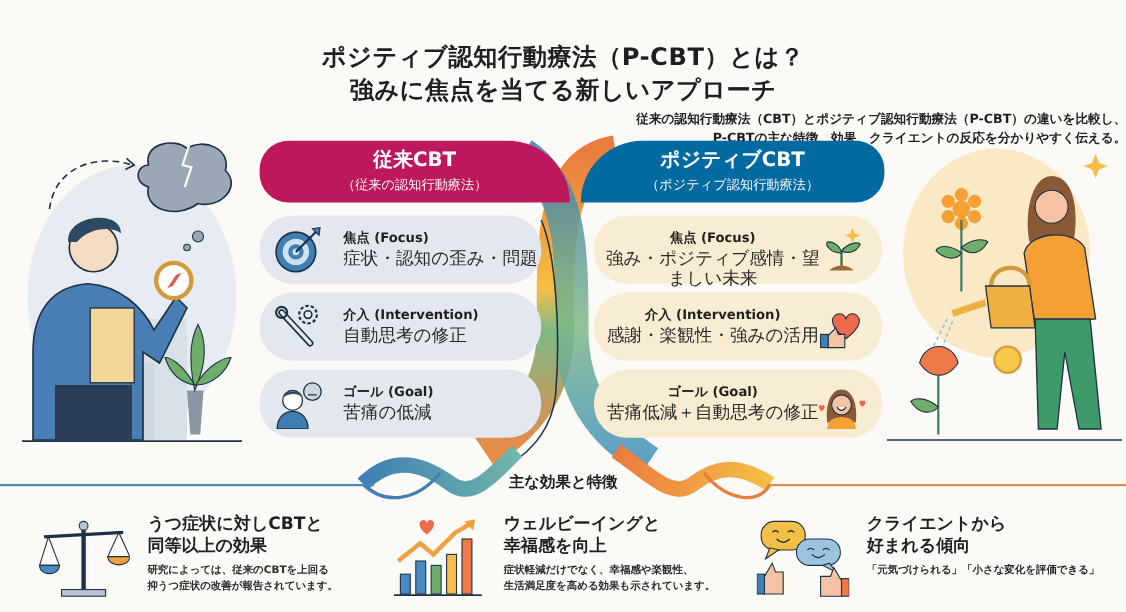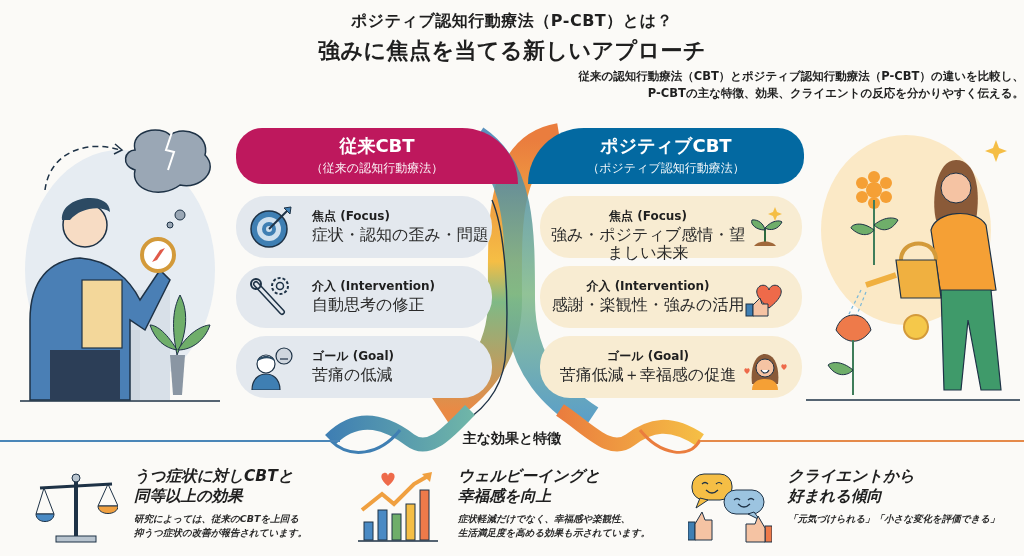--- a/index.html
+++ b/index.html
@@ -1,20 +1,20 @@
 <!DOCTYPE html>
 <html><head>
 <meta charset="utf-8">
 <style>
   * { box-sizing: border-box; margin: 0; padding: 0; }
   html, body { width: 1024px; height: 556px; overflow: hidden; background: #fbfaf7; }
   body { font-family: "DejaVu Sans", "Liberation Sans", sans-serif; color: #1f1f1f; position: relative; }
 
   .title-block { position: absolute; top: 6px; left: 0; width: 1024px; text-align: center; }
-  .title-1 { font-size: 16px; font-weight: bold; letter-spacing: 0.5px; line-height: 30px; }
+  .title-1 { font-size: 22px; font-weight: bold; letter-spacing: 0.5px; line-height: 30px; margin-top: 32px; }
   .title-2 { font-size: 22px; font-weight: bold; letter-spacing: 0.5px; line-height: 30px; }
   .subtitle { font-size: 11.5px; font-weight: bold; line-height: 17px; margin-top: 2px; text-align: right; }
 
   
   .ribbon-svg { position: absolute; left: 0; top: 0; width: 1024px; height: 556px; }
 
   
   .col-header { position: absolute; top: 128px; height: 56px; color: #fff; text-align: center; }
   .col-header.left { left: 236px; width: 282px; background: #be185d; border-radius: 28px 60px 0 28px; }
   .col-header.right { left: 528px; width: 276px; background: #0369a1; border-radius: 60px 28px 28px 0; }
@@ -32,21 +32,21 @@
   .card-text { position: absolute; top: 10px; }
   .card.left .card-text { left: 76px; text-align: left; }
   .card.right .card-text { left: 10px; width: 196px; text-align: center; }
   .card-title { font-size: 12px; font-weight: bold; line-height: 20px; }
   .card-desc { font-size: 16px; font-weight: normal; line-height: 18px; color: #2a2a2a; }
 
   .section-heading { position: absolute; top: 430px; left: 0; width: 1024px; text-align: center; font-size: 14px; font-weight: bold; }
   .divider-left { position: absolute; top: 440px; left: 0; width: 340px; height: 2px; background: #4a86b8; }
   .divider-right { position: absolute; top: 440px; left: 700px; width: 324px; height: 2px; background: #e58a4a; }
 
-  .feature { position: absolute; top: 466px; height: 86px; font-style: italic; }
+  .feature { position: absolute; top: 466px; height: 86px; }
   .feature .f-icon { position: absolute; left: 0; top: 4px; width: 84px; height: 76px; }
   .feature .f-text { position: absolute; left: 100px; top: 0; }
   .f-title { font-size: 15.5px; font-weight: bold; line-height: 20px; }
   .f-desc { font-size: 9.5px; font-weight: bold; line-height: 14px; margin-top: 6px; color: #2a2a2a; }
 
   .illus { position: absolute; }
 </style>
 </head>
 <body>
 
@@ -160,21 +160,21 @@
   </div>
   <svg class="card-icon" viewBox="0 0 46 46">
     <path d="M27 34 C14 24 12 16 18 12 C22 10 26 12 27 16 C28 12 32 10 36 12 C42 16 40 24 27 34 Z" fill="#ee6a4a" stroke="#1e3246" stroke-width="1"></path>
     <rect x="4" y="30" width="7" height="12" fill="#3f7fb3" stroke="#1e3246" stroke-width="1"></rect>
     <path d="M11 31 L18 24 L20 30 L26 30 L26 42 L11 42 Z" fill="#f5c3a3" stroke="#1e3246" stroke-width="1"></path>
   </svg>
 </div>
 <div class="card right" style="top:336px">
   <div class="card-text">
     <div class="card-title">ゴール (Goal)</div>
-    <div class="card-desc">苦痛低減＋幸福感の促進</div>
+    <div class="card-desc">苦痛低減＋自動思考の修正</div>
   </div>
   <svg class="card-icon" viewBox="0 0 46 46">
     <path d="M10 40 C8 22 14 10 23 10 C32 10 38 22 36 40 Z" fill="#8a5a38"></path>
     <circle cx="23" cy="24" r="9" fill="#f5c3a3" stroke="#1e3246" stroke-width="1"></circle>
     <path d="M19 26 C21 30 25 30 27 26" stroke="#1e3246" stroke-width="1.2" fill="#fff"></path>
     <path d="M10 46 C10 38 16 35 23 35 C30 35 36 38 36 46 Z" fill="#f5a035"></path>
     <path d="M3 28 C1 25 4 23 5 25 C6 23 9 25 7 28 L5 30 Z" fill="#ee6a4a"></path>
     <path d="M40 24 C38 21 41 19 42 21 C43 19 46 21 44 24 L42 26 Z" fill="#ee6a4a"></path>
   </svg>
 </div>

